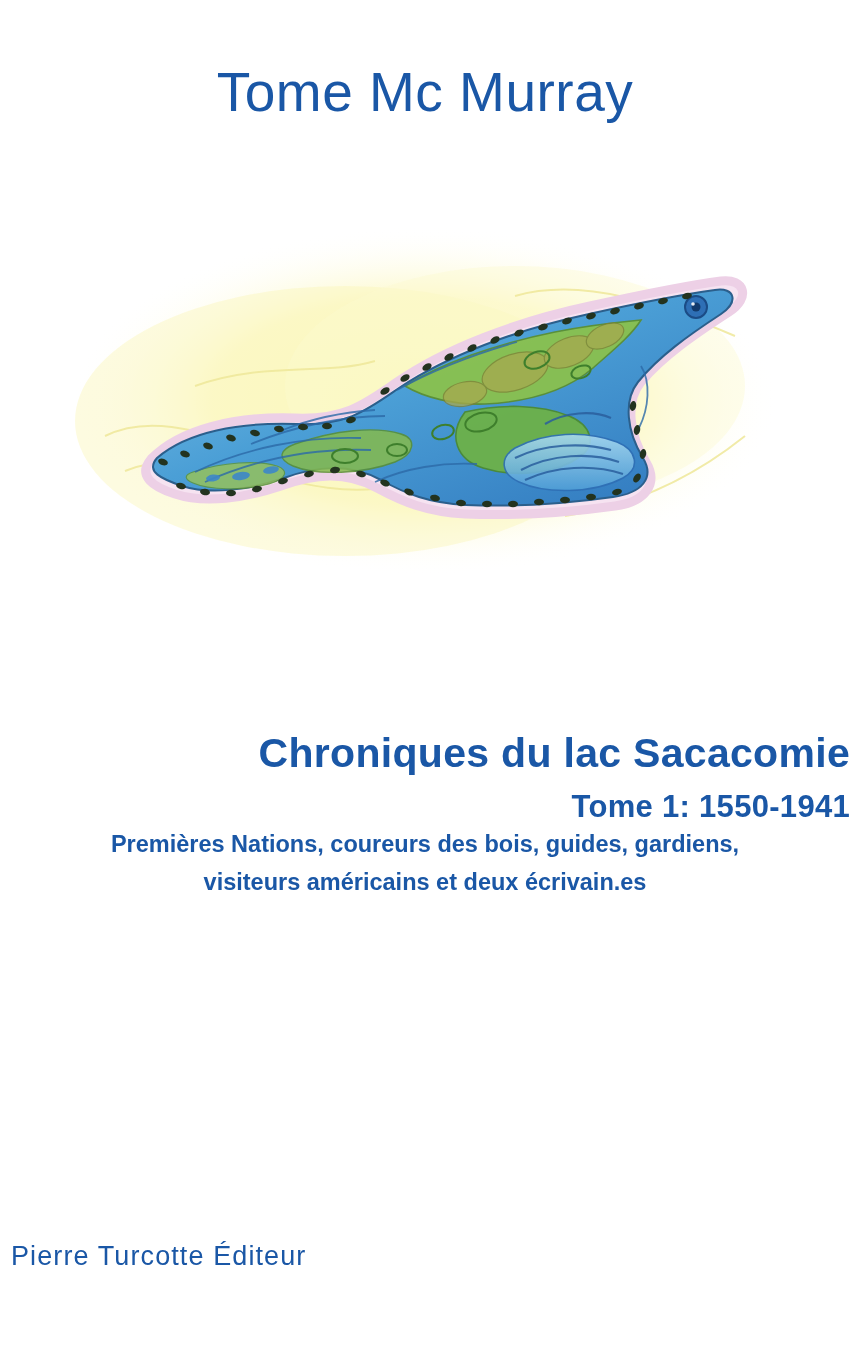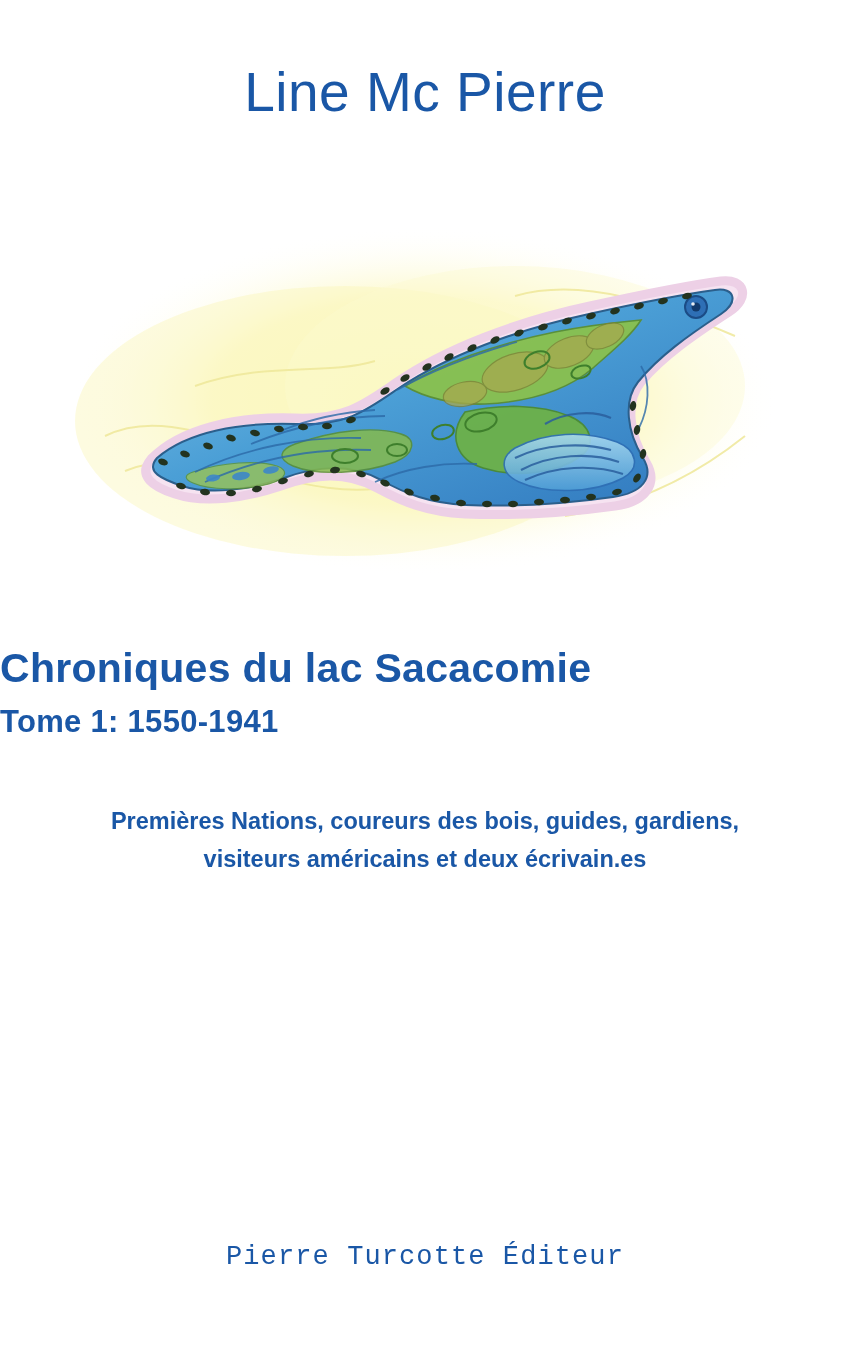--- a/index.html
+++ b/index.html
@@ -36,65 +36,63 @@
     width: 780px;
     height: 430px;
     display: flex;
     align-items: center;
     justify-content: center;
   }
   .artwork-wrap svg {
     display: block;
   }
   .title-block {
-    margin-top: 34px;
-    text-align: left;
+    margin-top: 119px;
+    text-align: right;
     width: 100%;
   }
   .main-title {
     font-size: 41px;
     font-weight: bold;
     color: #1a57a6;
     letter-spacing: 0.3px;
     line-height: 1.15;
   }
   .subtitle {
     margin-top: 12px;
     font-size: 31px;
     font-weight: bold;
     color: #1a57a6;
     letter-spacing: 0.3px;
   }
   .tagline {
-    margin-top: 62px;
     width: 690px;
     text-align: center;
     font-size: 23.5px;
     font-weight: bold;
     color: #1a57a6;
     line-height: 1.62;
   }
   .publisher {
     position: absolute;
     bottom: 88px;
-    left: 0;
+    left: 11px;
     right: 0;
-    text-align: center;
     font-size: 27px;
     color: #1a57a6;
-    font-family: Liberation Mono, monospace;
+    font-family: Liberation Sans, sans-serif;
     letter-spacing: 1.1px;
   }
 </style>
 </head>
 <body>
 
 <div class="cover">
 
-  <div class="author">Line Mc Pierre</div>
+  <div class="author">Tome Mc Murray</div>
 
   <div class="artwork-wrap">
     <svg width="760" height="420" viewBox="0 0 760 420" aria-hidden="true">
       <defs>
         <radialGradient id="glowY" cx="50%" cy="50%" r="50%">
           <stop offset="0%" stop-color="#fbf8bd" stop-opacity="0.95"></stop>
           <stop offset="60%" stop-color="#fbf6ae" stop-opacity="0.6"></stop>
           <stop offset="100%" stop-color="#ffffff" stop-opacity="0"></stop>
         </radialGradient>
         <linearGradient id="waterG" x1="0" y1="0" x2="1" y2="1">

